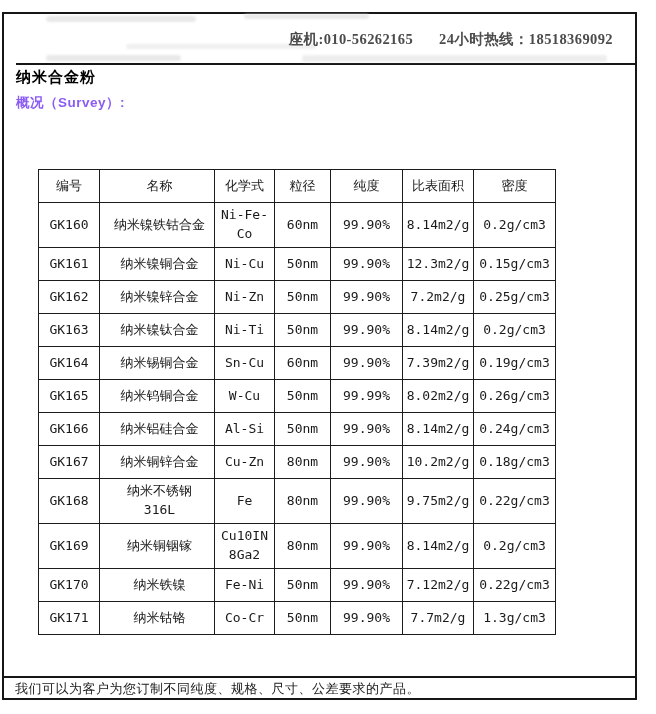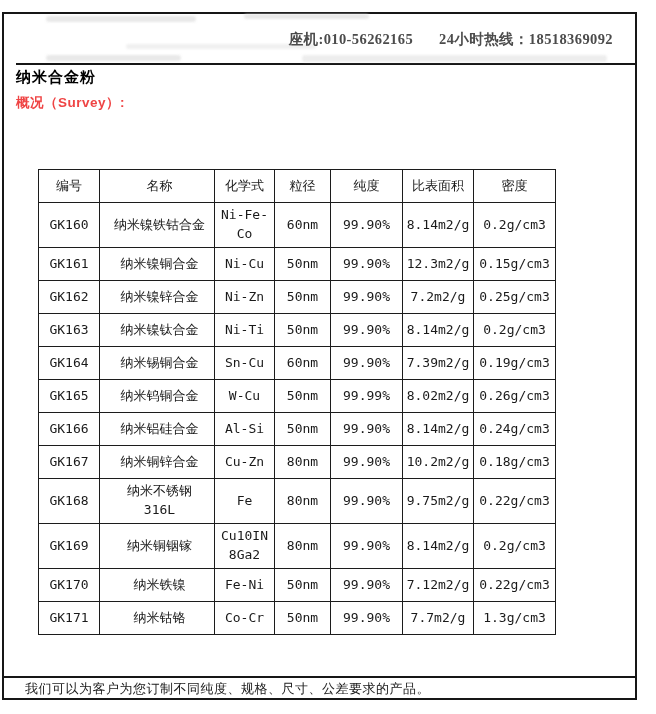--- a/index.html
+++ b/index.html
@@ -28,21 +28,21 @@
   }
   .s1 { left:30px;  top:2px;  width:150px; height:6px; }
   .s2 { left:228px; top:0px;  width:125px; height:5px; }
   .s3 { left:30px;  top:41px; width:135px; height:6px; }
   .s4 { right:28px; top:41px; width:305px; height:7px; opacity:0.6; }
   .s5 { left:110px; top:30px; width:190px; height:5px; opacity:0.5; }
 
   
   .title-block { position:absolute; left:12px; top:54px; }
   .page-title   { font-size:15px; font-weight:bold; color:#000; letter-spacing:1px; }
-  .page-subtitle{ font-size:13.5px; font-weight:bold; color:#ef4444; margin-top:7px; letter-spacing:0.5px; }
+  .page-subtitle{ font-size:13.5px; font-weight:bold; color:#8b5cf6; margin-top:7px; letter-spacing:0.5px; }
 
   
   table.product-table {
     position:absolute; left:34px; top:155px; width:517px;
     border-collapse:collapse; table-layout:fixed;
     font-family:"DejaVu Sans Mono", monospace;
     font-size:13px; color:#1a1a1a;
   }
   .product-table th, .product-table td {
     border:1px solid #1c1c1c; text-align:center; vertical-align:middle;
@@ -53,21 +53,21 @@
   .product-table tr { height:33px; }
   .product-table tr.tall { height:45px;margin-top:20px; }
   .product-table th.col-name, .product-table td.col-name {
     text-align:center; padding-left:8px;
   }
 
   
   .footer-band {
     position:absolute; left:0; right:0; bottom:0; height:22px;
     border-top:2px solid #161616;
-    font-size:13px; line-height:19px; padding:1px 21px;
+    font-size:13px; line-height:19px; padding:1px 11px;
     letter-spacing:0.5px; white-space:nowrap; overflow:hidden;
   }
 </style>
 </head>
 <body>
 
 <div class="page-frame">
 
   <div class="header-band">
     <div class="smudge s1"></div>

